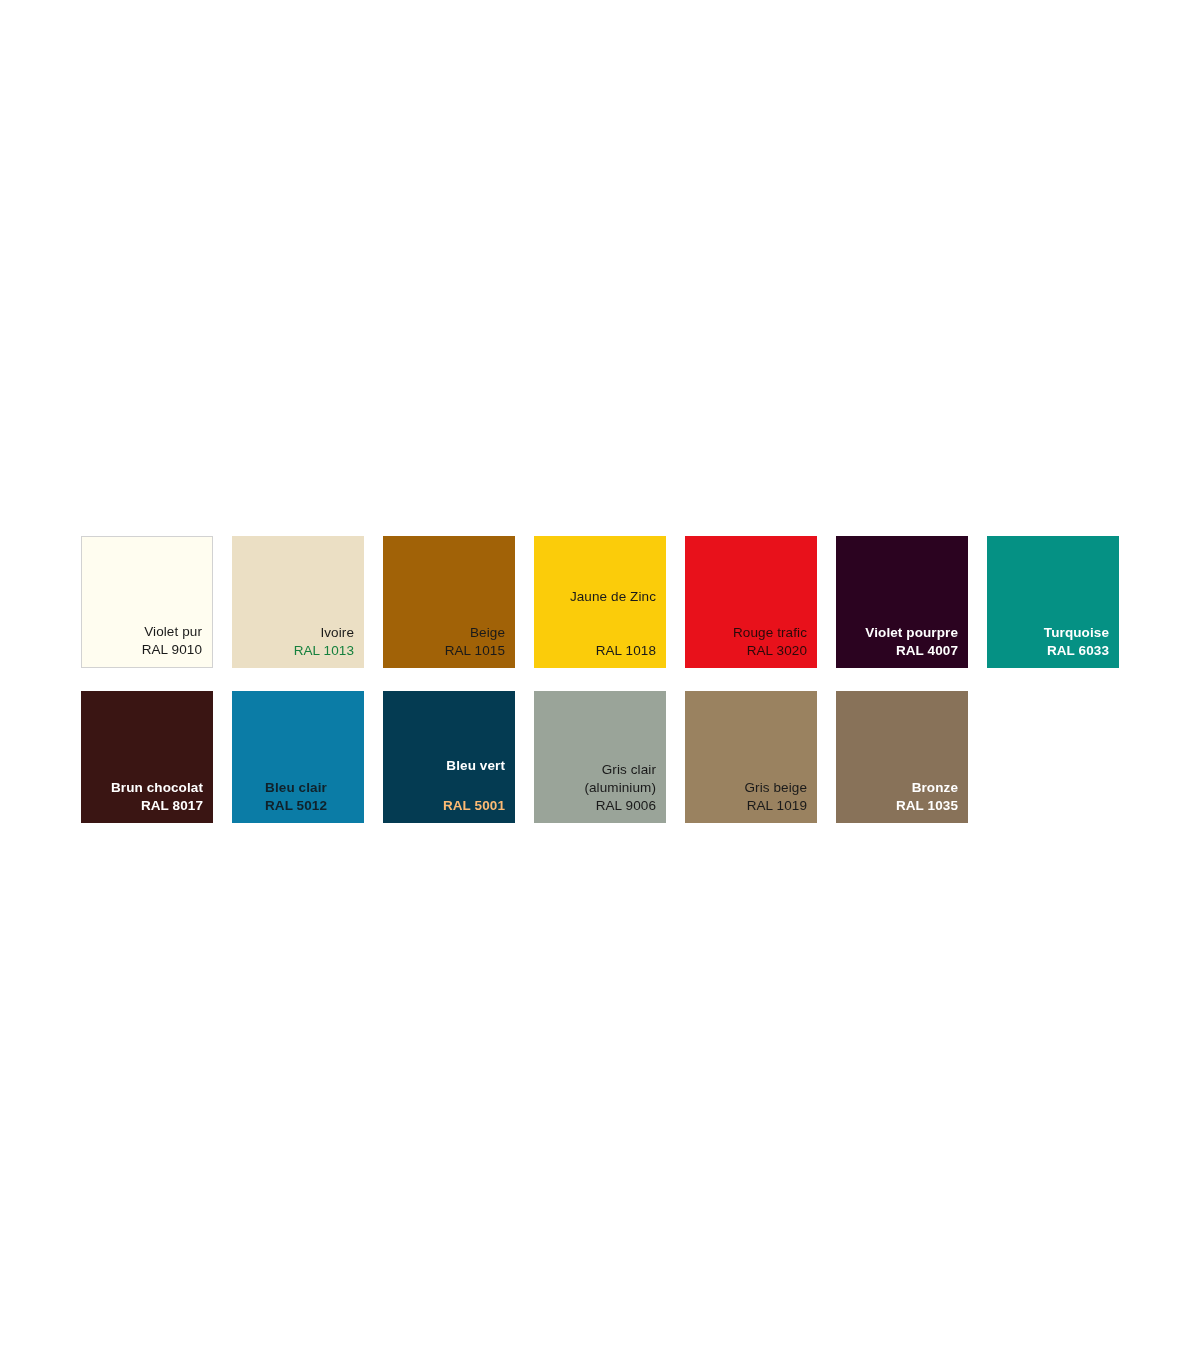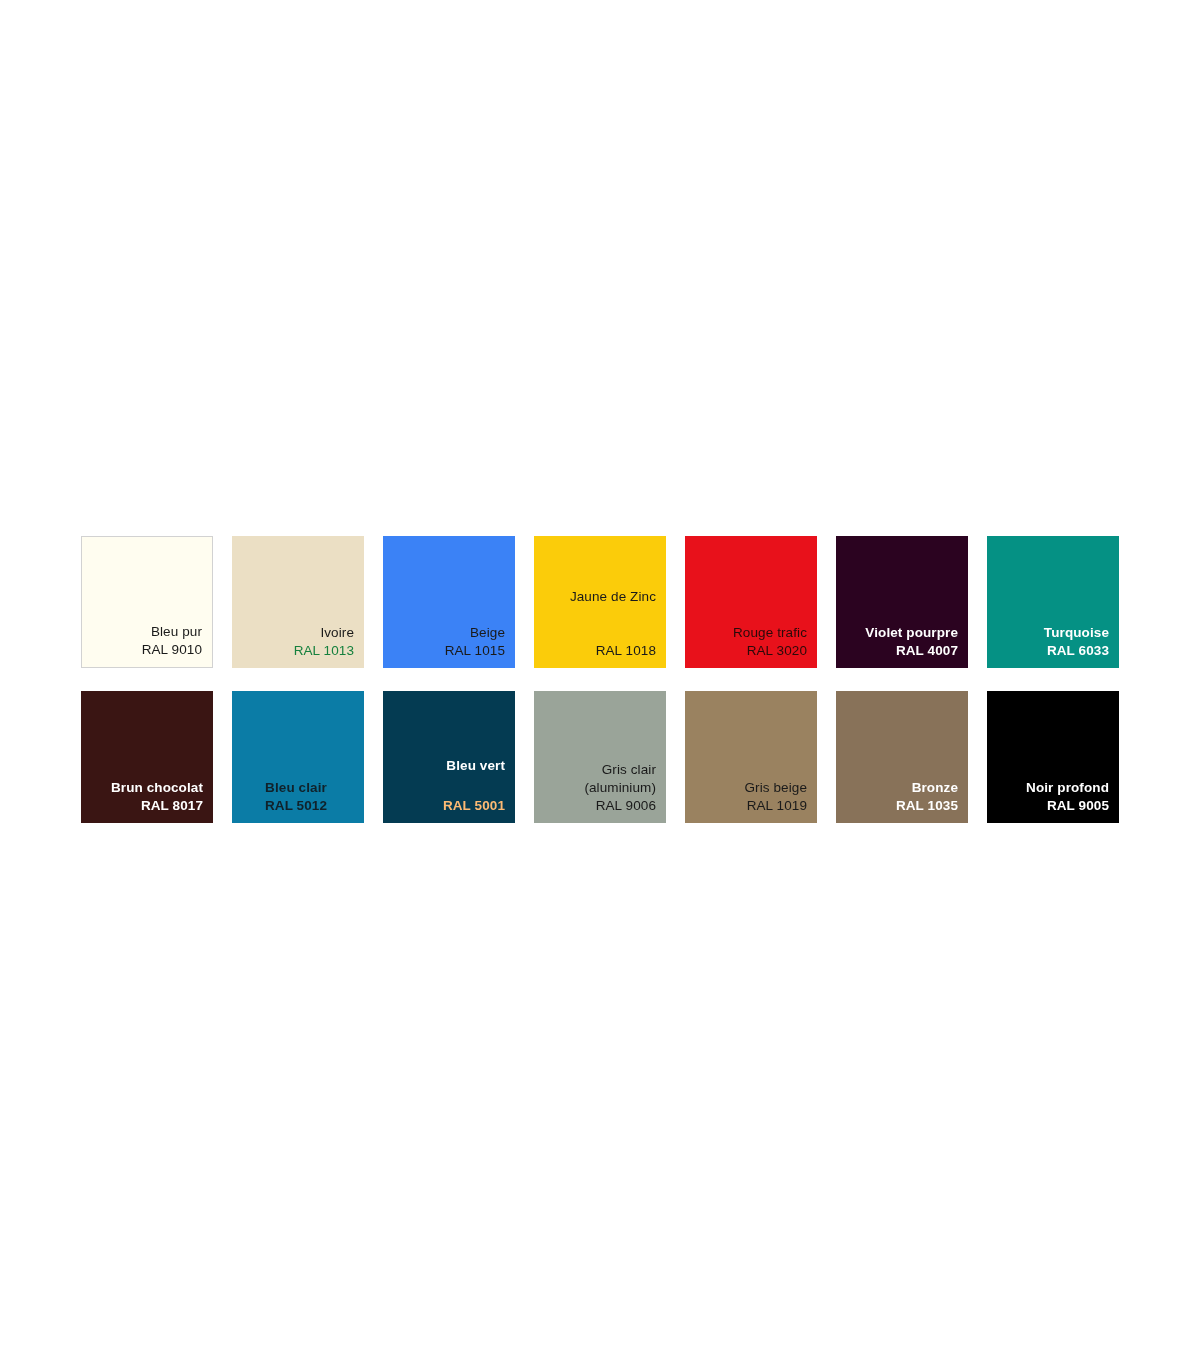--- a/index.html
+++ b/index.html
@@ -76,28 +76,28 @@
     font-weight: 700;
   }
 </style>
 </head>
 <body>
 
 <div class="page">
   <div class="palette" id="palette-root">
       <div class="swatch-row">
         <div class="swatch bordered" style="background: rgb(255, 253, 240); border-color: rgb(210, 210, 210);">
-          <span class="swatch-name" style="color: rgb(26, 26, 26);">Bleu pur</span>
+          <span class="swatch-name" style="color: rgb(26, 26, 26);">Violet pur</span>
           <span class="swatch-code" style="color: rgb(26, 26, 26); padding-left: 22px;">RAL 9010</span>
         </div>
         <div class="swatch" style="background: rgb(235, 223, 196);">
           <span class="swatch-name" style="color: rgb(26, 26, 26);">Ivoire</span>
           <span class="swatch-code" style="color: #15803d; margin-left: 27px;">RAL 1013</span>
         </div>
-        <div class="swatch" style="background: #3b82f6;">
+        <div class="swatch" style="background: #a16207;">
           <span class="swatch-name" style="color: rgb(26, 26, 26);">Beige</span>
           <span class="swatch-code" style="color: rgb(26, 26, 26);">RAL 1015</span>
         </div>
         <div class="swatch" style="background: rgb(251, 204, 10); gap: 36px;">
           <span class="swatch-name" style="color: rgb(26, 26, 26);">Jaune de Zinc</span>
           <span class="swatch-code" style="color: rgb(26, 26, 26);">RAL 1018</span>
         </div>
         <div class="swatch" style="background: rgb(232, 17, 27);">
           <span class="swatch-name" style="color: rgb(42, 10, 10);">Rouge trafic</span>
           <span class="swatch-code" style="color: rgb(42, 10, 10);">RAL 3020</span>
@@ -130,19 +130,15 @@
           <span class="swatch-code" style="color: rgb(26, 26, 26);">RAL 9006</span>
         </div>
         <div class="swatch" style="background: rgb(154, 130, 96);">
           <span class="swatch-name" style="color: rgb(26, 26, 26);">Gris beige</span>
           <span class="swatch-code" style="color: rgb(26, 26, 26);">RAL 1019</span>
         </div>
         <div class="swatch bold-label" style="background: rgb(136, 114, 89);">
           <span class="swatch-name" style="color: rgb(255, 255, 255); margin-top: 32px;">Bronze</span>
           <span class="swatch-code" style="color: rgb(255, 255, 255);">RAL 1035</span>
         </div>
-        <div class="swatch bold-label" style="background: rgb(0, 0, 0);">
-          <span class="swatch-name" style="color: rgb(255, 255, 255);">Noir profond</span>
-          <span class="swatch-code" style="color: rgb(255, 255, 255);">RAL 9005</span>
-        </div>
       </div>
     </div>
 </div>
 
 </body></html>

